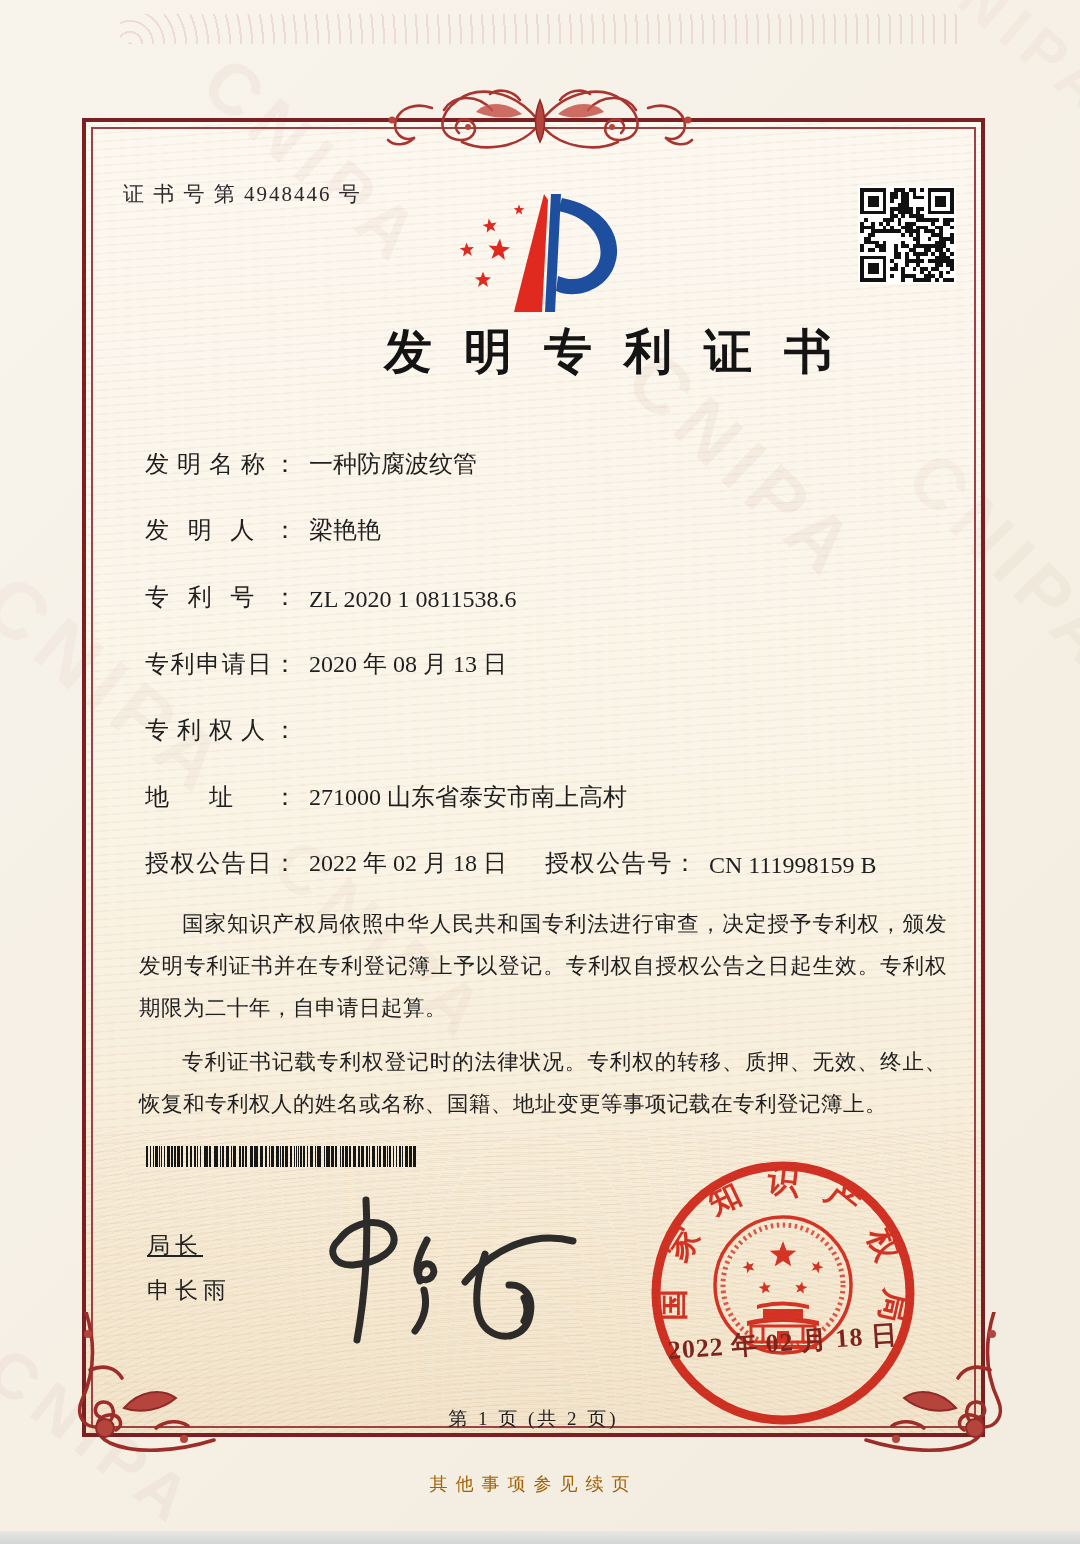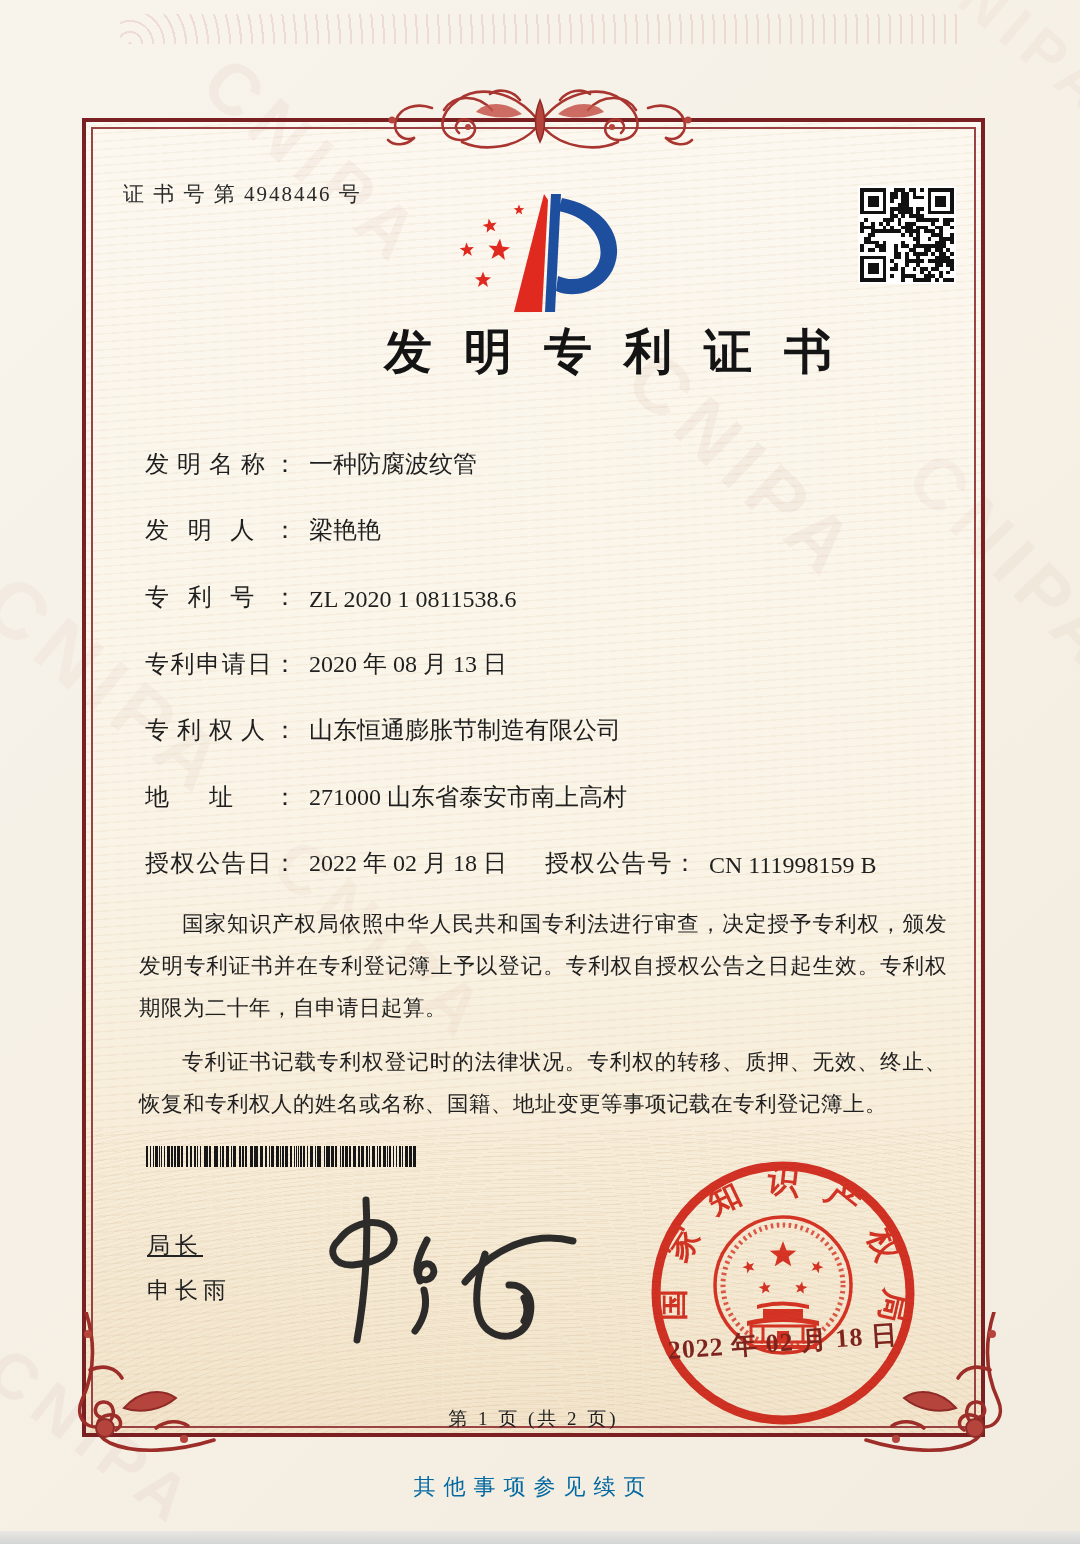--- a/index.html
+++ b/index.html
@@ -59,21 +59,21 @@
 
   
   .seal{left:645px;top:1155px;width:276px;height:276px;z-index:6;mix-blend-mode:multiply;opacity:.93;}
   .seal-ring-text{font-size:32px;font-weight:700;letter-spacing:24px;fill:#d9281b;
       font-family:"Liberation Serif","DejaVu Serif",serif;}
   .seal-date{font-size:26px;font-weight:700;letter-spacing:1px;fill:#7c1712;
       font-family:"Liberation Serif","DejaVu Serif",serif;}
 
   
   .page-info{left:82px;top:1406px;width:903px;text-align:center;font-size:19px;letter-spacing:3px;z-index:5;}
-  .foot-note{left:82px;top:1472px;width:903px;text-align:center;font-size:22px;letter-spacing:8px;z-index:5;color:#0369a1;}
+  .foot-note{left:82px;top:1472px;width:903px;text-align:center;font-size:18px;letter-spacing:8px;z-index:5;color:#a16207;}
   .bottom-edge{left:0;top:1531px;width:1080px;height:13px;background:linear-gradient(#e9e7e3,#d3d4d5);z-index:7;}
 
   .orn{z-index:4;pointer-events:none;}
   svg{display:block;}
 </style>
 </head>
 <body>
 
 <div class="abs top-band"></div>
 <div class="abs paper"></div>
@@ -429,21 +429,21 @@
       <span>：</span>
     </span><span class="fval">2020 年 08 月 13 日</span>
 </div>
 <div class="abs field-row r5">
   <span class="jlabel">
       <span>专</span>
       <span>利</span>
       <span>权</span>
       <span>人</span>
       <span>：</span>
-    </span><span class="fval">山东恒通膨胀节制造有限公司</span>
+    </span>
 </div>
 <div class="abs field-row r6">
   <span class="jlabel">
       <span>地</span>
       <span>址</span>
       <span>：</span>
     </span><span class="fval">271000 山东省泰安市南上高村</span>
 </div>
 <div class="abs field-row r7">
   <span class="jlabel">

